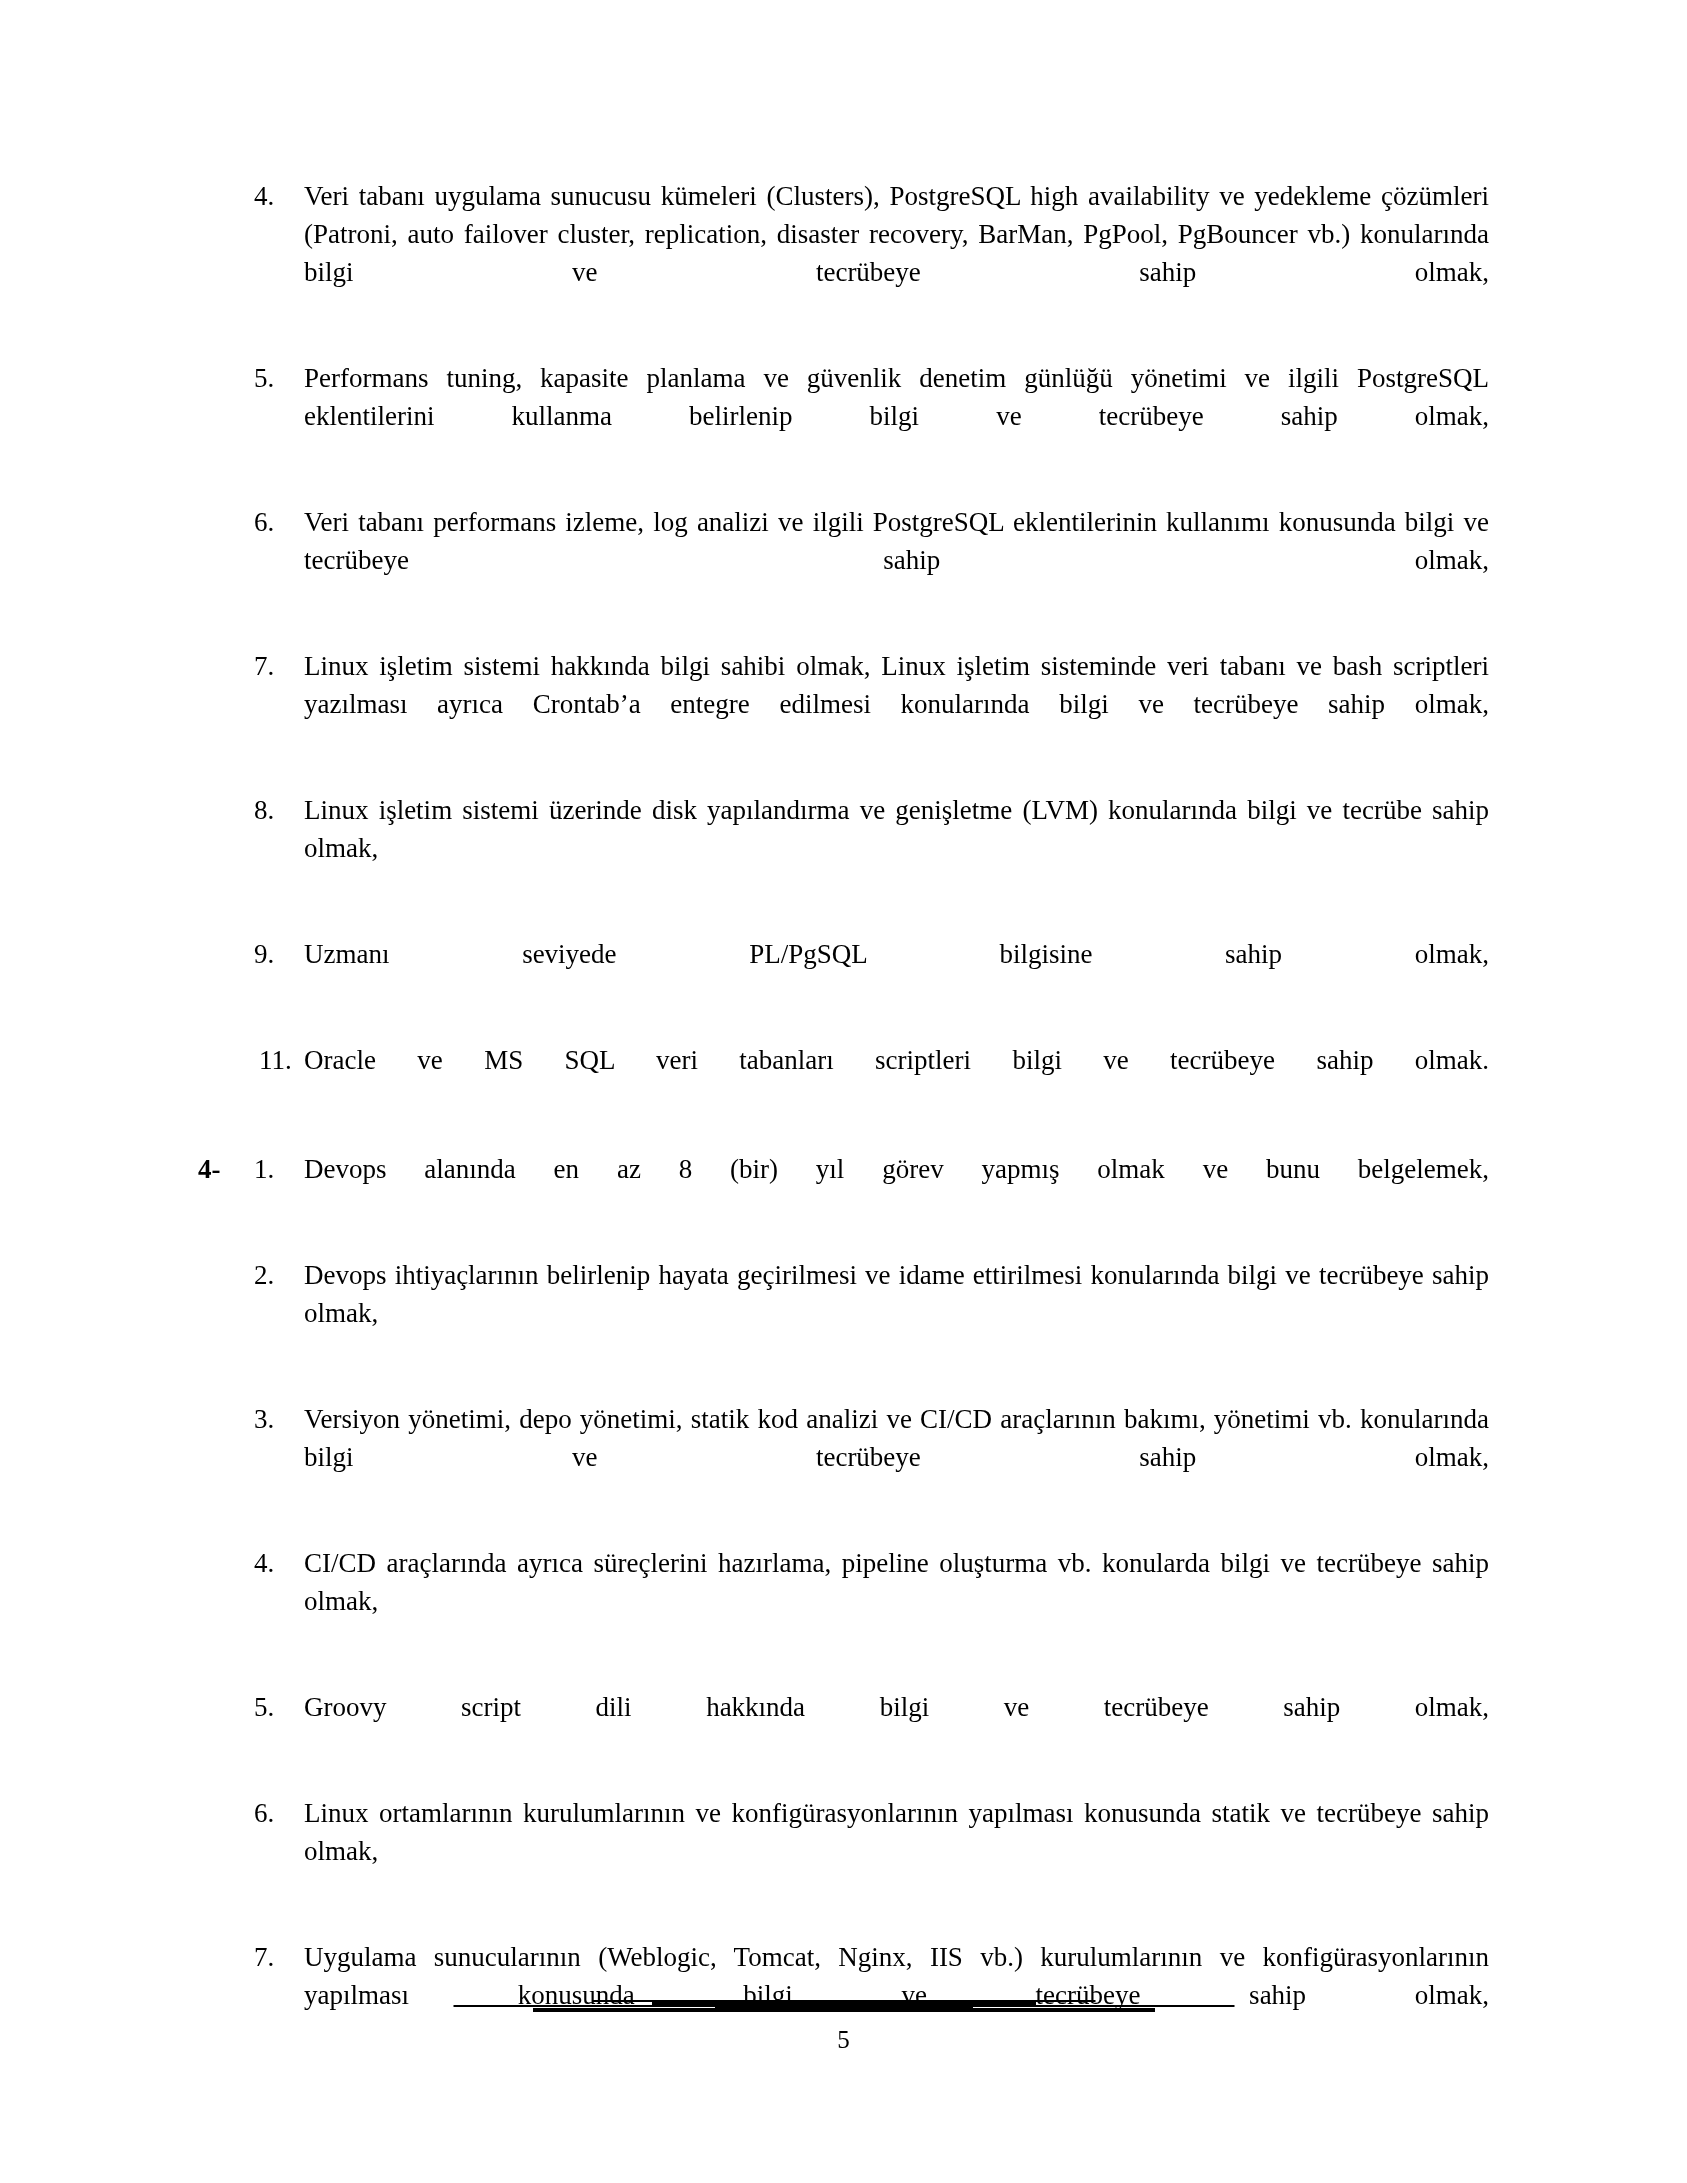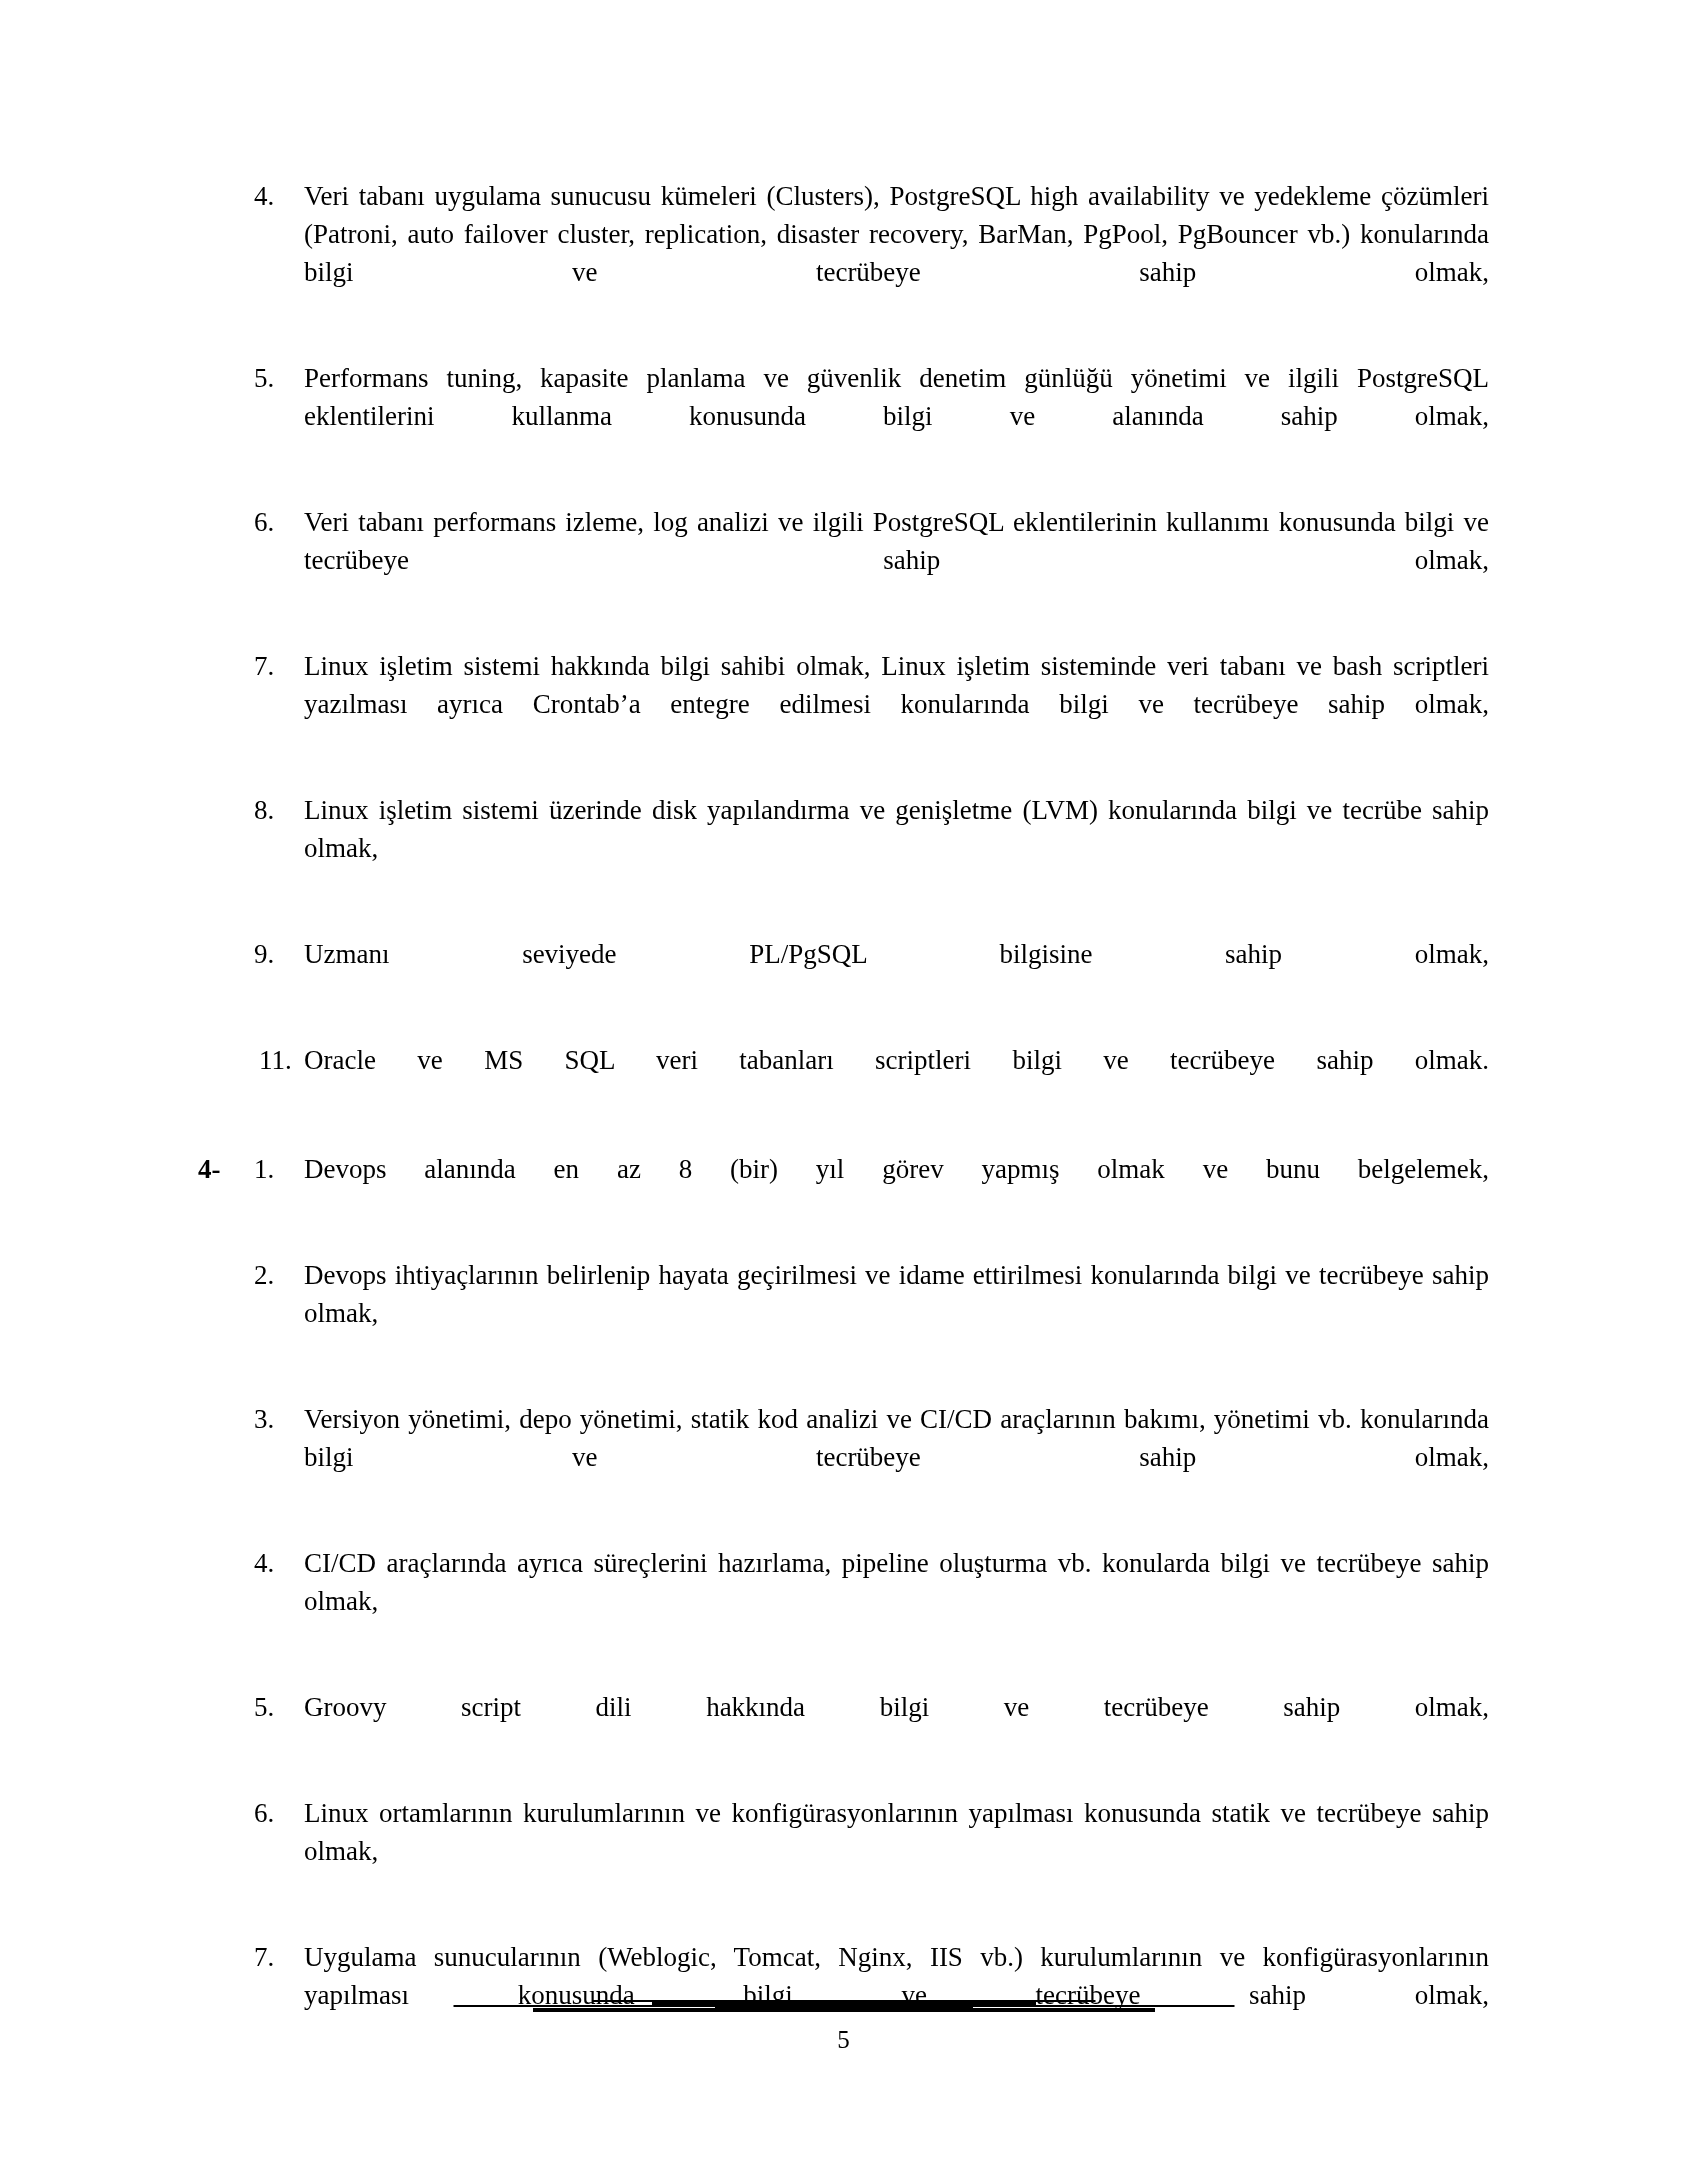--- a/index.html
+++ b/index.html
@@ -125,21 +125,21 @@
 
     <div class="group">
 
       <div class="li">
         <span class="num">4.</span>
         <span class="txt">Veri tabanı uygulama sunucusu kümeleri (Clusters), PostgreSQL high availability ve yedekleme çözümleri (Patroni, auto failover cluster, replication, disaster recovery, BarMan, PgPool, PgBouncer vb.) konularında bilgi ve tecrübeye sahip olmak,</span>
       </div>
 
       <div class="li">
         <span class="num">5.</span>
-        <span class="txt">Performans tuning, kapasite planlama ve güvenlik denetim günlüğü yönetimi ve ilgili PostgreSQL eklentilerini kullanma konusunda bilgi ve alanında sahip olmak,</span>
+        <span class="txt">Performans tuning, kapasite planlama ve güvenlik denetim günlüğü yönetimi ve ilgili PostgreSQL eklentilerini kullanma belirlenip bilgi ve tecrübeye sahip olmak,</span>
       </div>
 
       <div class="li">
         <span class="num">6.</span>
         <span class="txt">Veri tabanı performans izleme, log analizi ve ilgili PostgreSQL eklentilerinin kullanımı konusunda bilgi ve tecrübeye sahip olmak,</span>
       </div>
 
       <div class="li">
         <span class="num">7.</span>
         <span class="txt">Linux işletim sistemi hakkında bilgi sahibi olmak, Linux işletim sisteminde veri tabanı ve bash scriptleri yazılması ayrıca Crontab’a entegre edilmesi konularında bilgi ve tecrübeye sahip olmak,</span>

